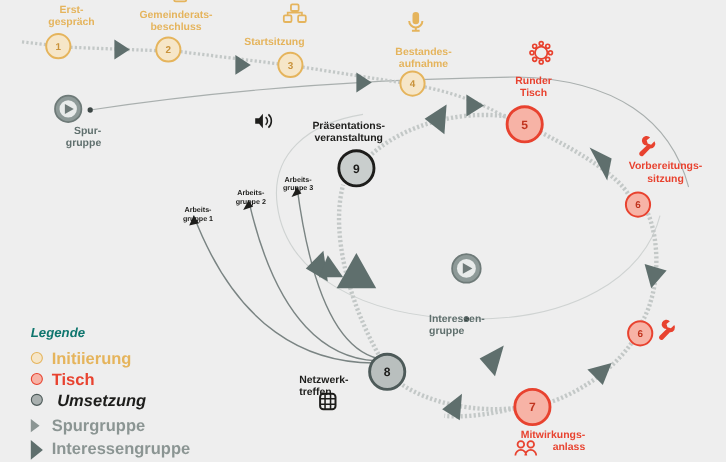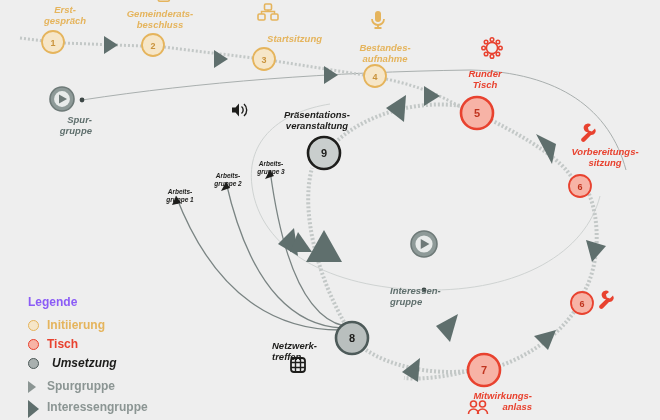--- a/index.html
+++ b/index.html
@@ -4,23 +4,23 @@
 <style>
   html,body{margin:0;padding:0;}
   body{
     width:660px;height:420px;overflow:hidden;
     background:#eeeeee;
     font-family:"Liberation Sans","DejaVu Sans",sans-serif;
     position:relative;
   }
   #stage{position:absolute;left:0;top:0;width:660px;height:420px;}
   svg.layer{position:absolute;left:0;top:0;width:660px;height:420px;}
-  .lbl{position:absolute;font-size:9.5px;line-height:11px;font-weight:700;white-space:pre;font-style:italic;}
-  .legend-title{position:absolute;font-size:12px;font-weight:700;color:#8b5cf6;}
-  .legend-row{position:absolute;font-size:12px;font-weight:700;white-space:nowrap;}
+  .lbl{position:absolute;font-size:9.5px;line-height:11px;font-weight:700;white-space:pre;}
+  .legend-title{position:absolute;font-size:12px;font-weight:700;color:#0f766e;font-style:italic;}
+  .legend-row{position:absolute;font-size:15px;font-weight:700;white-space:nowrap;}
   .legend-sw{position:absolute;}
 </style>
 </head>
 <body>
 
 <div id="stage">
 
   <svg class="layer" viewBox="0 0 660 420">
     <defs>
       <pattern id="dash" patternUnits="userSpaceOnUse" width="4" height="4">
@@ -178,21 +178,21 @@
         <circle cx="424" cy="244" r="8.58" fill="#e8ebea"></circle>
         <path d="M420.75,239.06 L429.46,244 L420.75,248.94 Z" fill="#6e7a78"></path>
       </g>
     </svg>
 
   <div id="labels-layer">
       <div class="lbl" style="left: 30px; top: 4px; width: 70px; text-align: center; color: rgb(229, 180, 92);">Erst-
 gespräch</div>
       <div class="lbl" style="left: 110px; top: 8px; width: 100px; text-align: center; color: rgb(229, 180, 92);">Gemeinderats-
 beschluss</div>
-      <div class="lbl" style="left: 222px; top: 33px; width: 100px; text-align: right; color: rgb(229, 180, 92);">Startsitzung</div>
+      <div class="lbl" style="left: 222px; top: 33px; width: 100px; text-align: left; color: rgb(229, 180, 92);">Startsitzung</div>
       <div class="lbl" style="left: 335px; top: 42px; width: 100px; text-align: center; color: rgb(229, 180, 92);">Bestandes-
 aufnahme</div>
       <div class="lbl" style="left: 450px; top: 68px; width: 70px; text-align: center; color: rgb(232, 66, 47);">Runder
 Tisch</div>
       <div class="lbl" style="left: 552px; top: 146px; width: 106px; text-align: center; color: rgb(232, 66, 47);">Vorbereitungs-
 sitzung</div>
       <div class="lbl" style="left: 440px; top: 390px; width: 92px; text-align: right; color: rgb(232, 66, 47);">Mitwirkungs-
 anlass</div>
       <div class="lbl" style="left: 272px; top: 340px; width: 68px; color: rgb(29, 29, 27);">Netzwerk-
 treffen</div>

